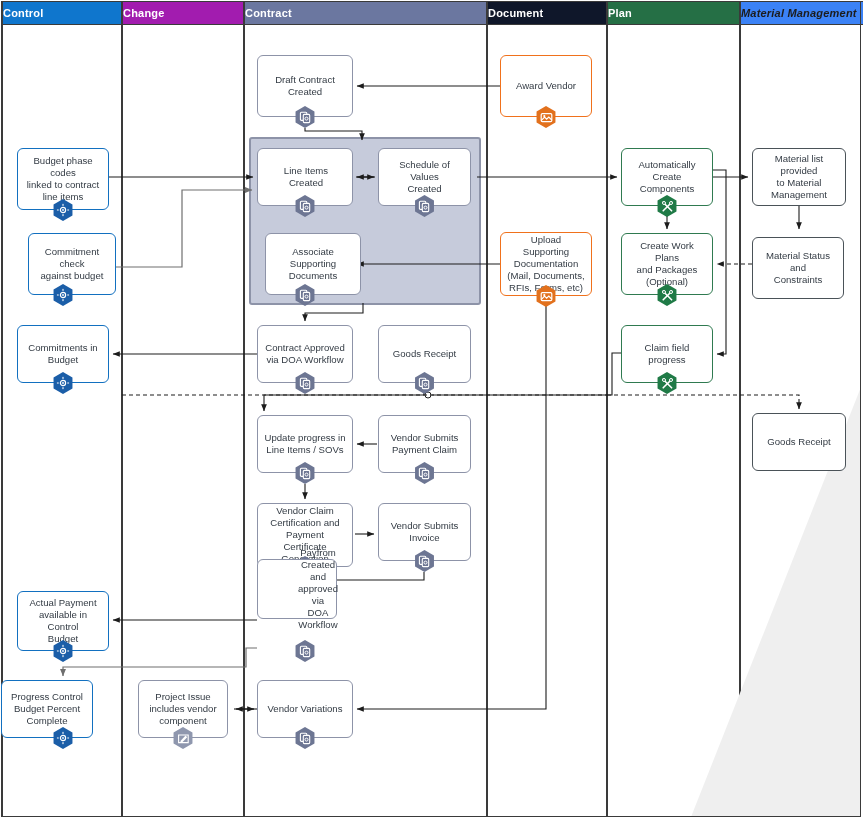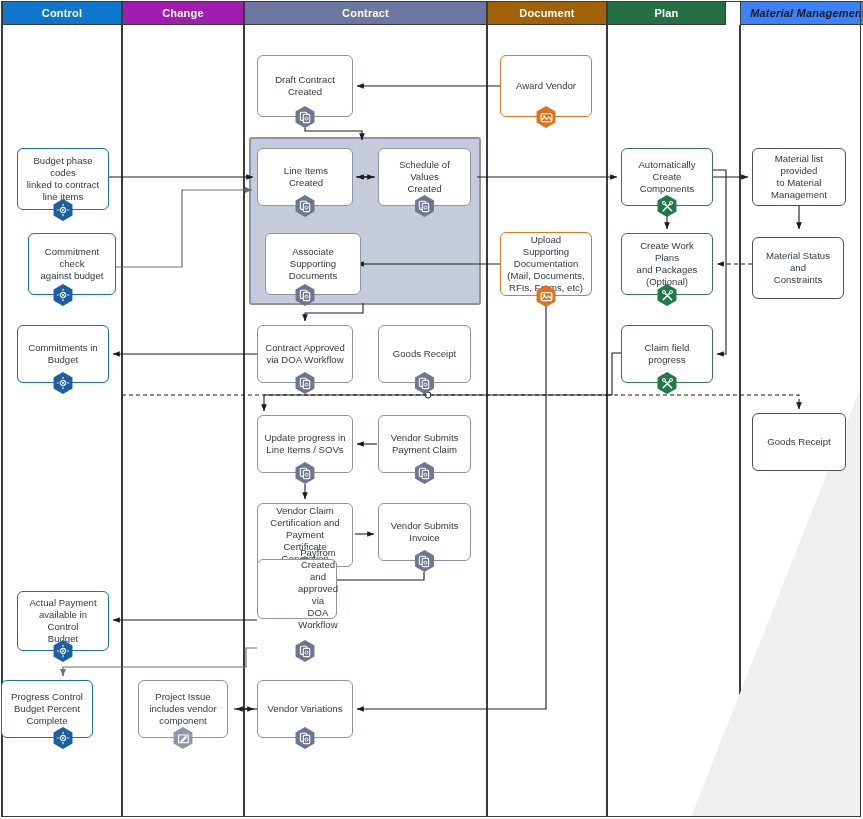--- a/index.html
+++ b/index.html
@@ -4,21 +4,21 @@
 <style>
   html,body{margin:0;padding:0;background:#ffffff;}
   body{font-family:"Liberation Sans", sans-serif;}
   #canvas{position:relative;width:863px;height:819px;overflow:hidden;background:#fff;}
 
   
   .frame{position:absolute;left:1px;top:1px;width:860px;height:816px;border:1px solid #3a3a3a;box-sizing:border-box;}
 
   
   .lane-head{position:absolute;top:1px;height:24px;box-sizing:border-box;
-    border:1px solid #3a3a3a;display:flex;align-items:center;justify-content:center;
+    border:1px solid #3a3a3a;display:flex;align-items:center;justify-content:flex-start;
     font-size:11px;font-weight:bold;letter-spacing:.2px;}
   .lane-head span{pointer-events:none;}
   .lane-body{position:absolute;top:25px;height:792px;box-sizing:border-box;
     border-left:1px solid #3a3a3a;border-right:1px solid #3a3a3a;border-bottom:1px solid #3a3a3a;background:transparent;}
 
   
   .corner-wedge{position:absolute;right:2px;bottom:2px;width:170px;height:430px;
     background:#efefef;clip-path:polygon(100% 0%,100% 100%,0% 100%);}
 
   
@@ -65,25 +65,25 @@
       </div>
       <div class="lane-body" style="left: 2px; width: 120px;"></div>
       <div class="lane-head" style="left: 122px; width: 122px; background: #a21caf; color: rgb(255, 255, 255);">
         <span>Change</span>
       </div>
       <div class="lane-body" style="left: 122px; width: 122px;"></div>
       <div class="lane-head" style="left: 244px; width: 243px; background: rgb(107, 119, 160); color: rgb(255, 255, 255);">
         <span>Contract</span>
       </div>
       <div class="lane-body" style="left: 244px; width: 243px;"></div>
-      <div class="lane-head" style="left: 487px; width: 120px; background: #a16207; color: rgb(255, 255, 255);">
+      <div class="lane-head" style="left: 487px; width: 120px; background: #0f172a; color: rgb(255, 255, 255);">
         <span>Document</span>
       </div>
       <div class="lane-body" style="left: 487px; width: 120px;"></div>
-      <div class="lane-head" style="left: 607px; width: 119px; background: rgb(37, 111, 69); color: rgb(255, 255, 255);">
+      <div class="lane-head" style="left: 607px; width: 133px; background: rgb(37, 111, 69); color: rgb(255, 255, 255);">
         <span>Plan</span>
       </div>
       <div class="lane-body" style="left: 607px; width: 133px;"></div>
       <div class="lane-head" style="left: 740px; width: 136px; background: #3b82f6; color: rgb(28, 28, 28); font-style: italic;">
         <span>Material Management</span>
       </div>
       <div class="lane-body" style="left: 740px; width: 121px;"></div>
     </div>
 
   <div class="corner-wedge"></div>

